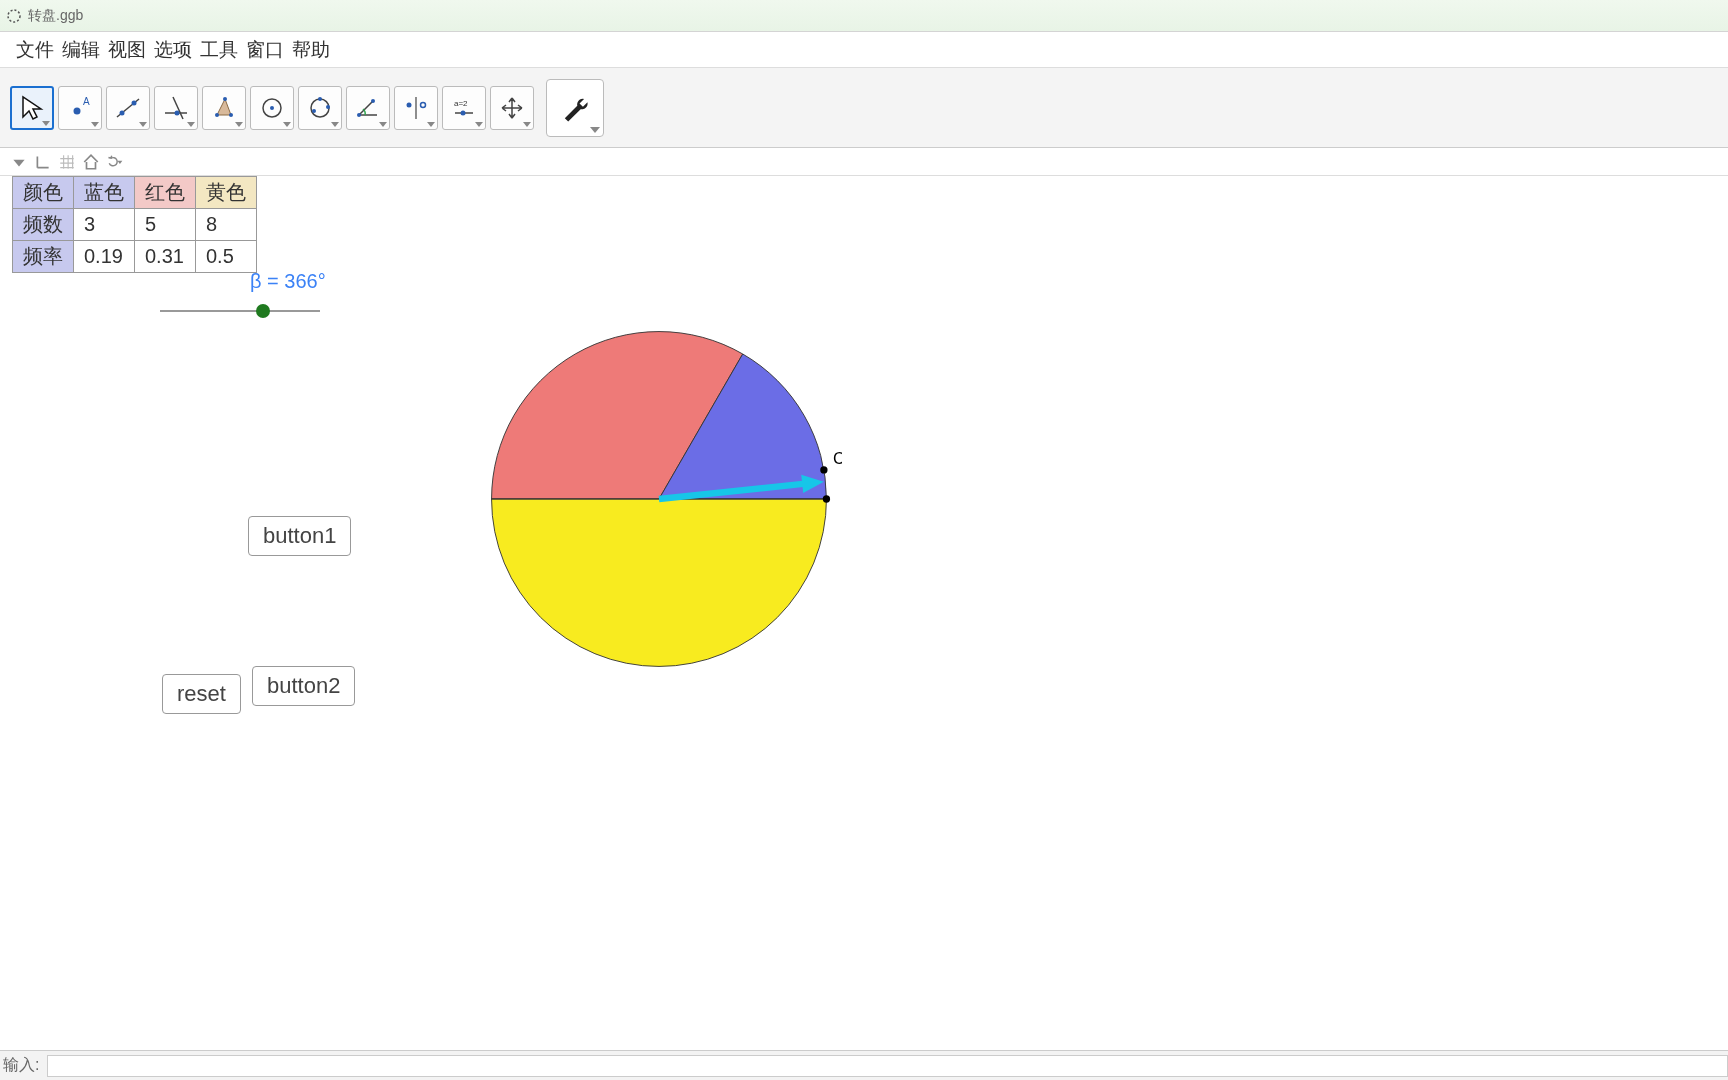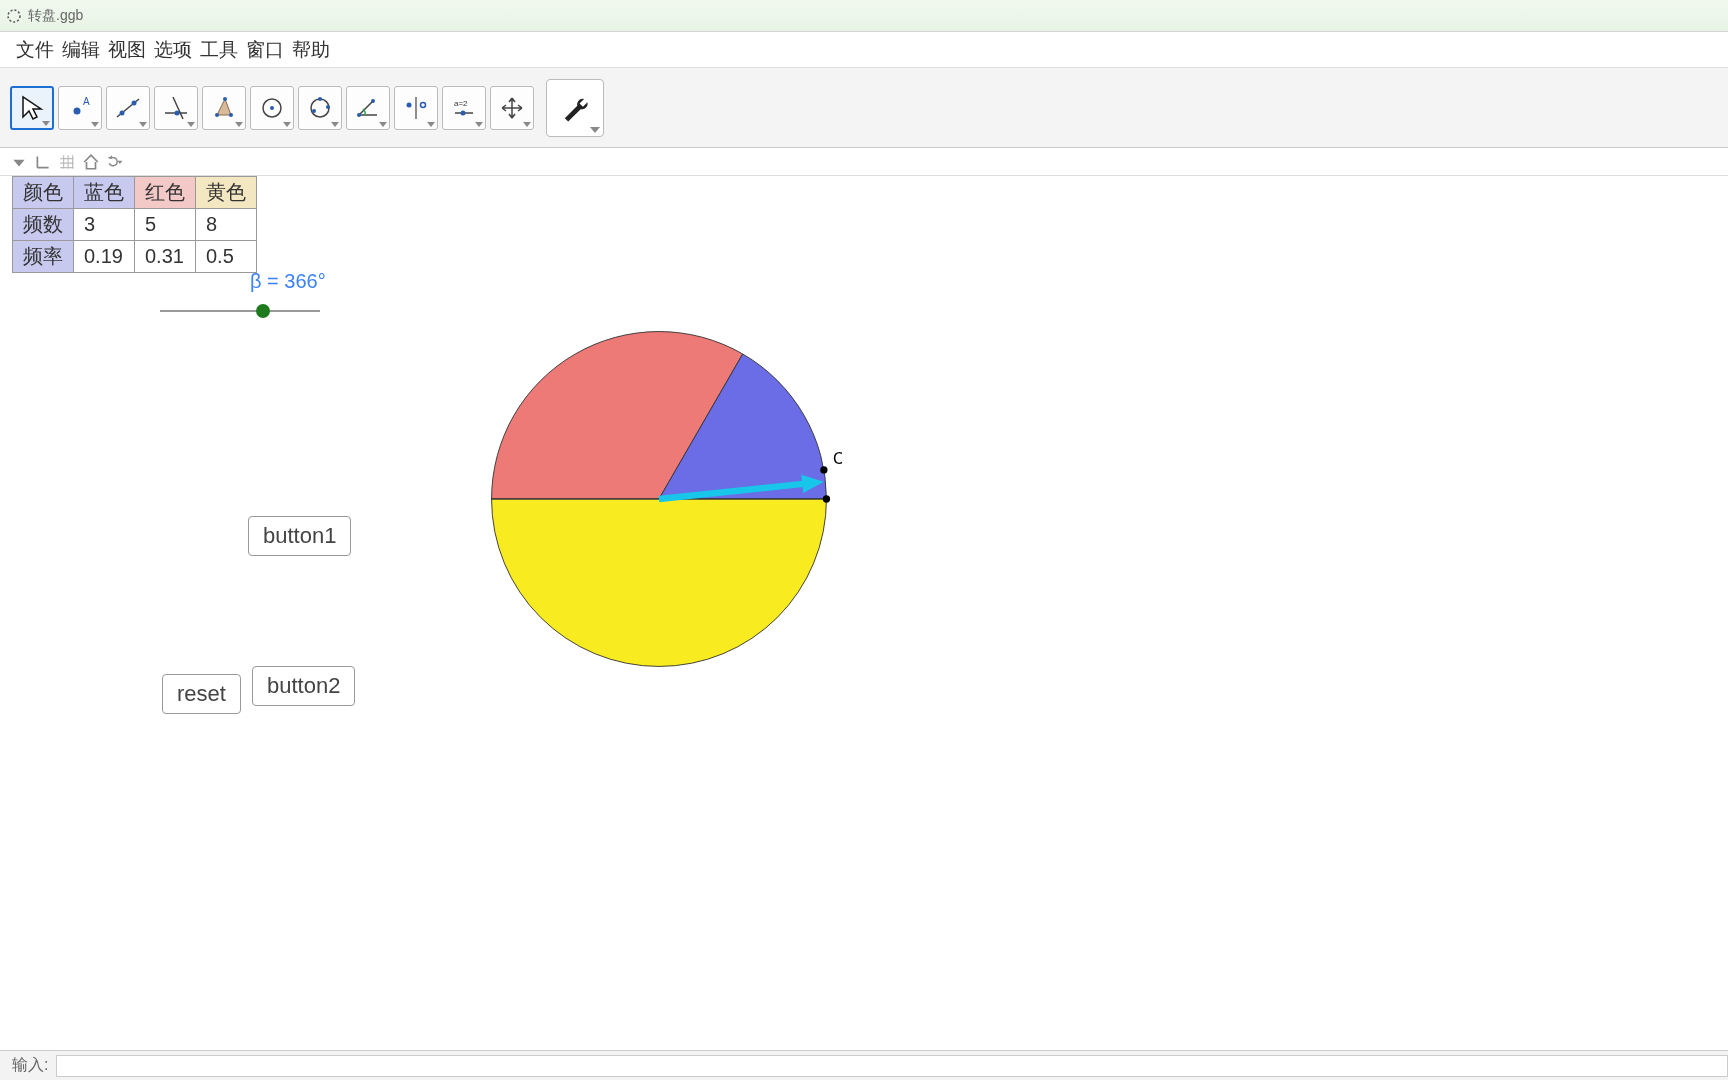--- a/index.html
+++ b/index.html
@@ -174,21 +174,21 @@
   }
   
   .inputbar {
     position: absolute;
     bottom: 0; left: 0; right: 0;
     height: 30px;
     background: #f3f3f3;
     border-top: 1px solid #ccc;
     display: flex; align-items: center;
     font-size: 16px; color: #666;
-    padding-left: 12px;
+    padding-left: 3px;
   }
   .inputbar input {
     flex: 1;
     margin-left: 8px;
     height: 22px;
     border: 1px solid #ccc;
     background: #fff;
     padding: 0 6px;
     font-size: 15px;
   }

